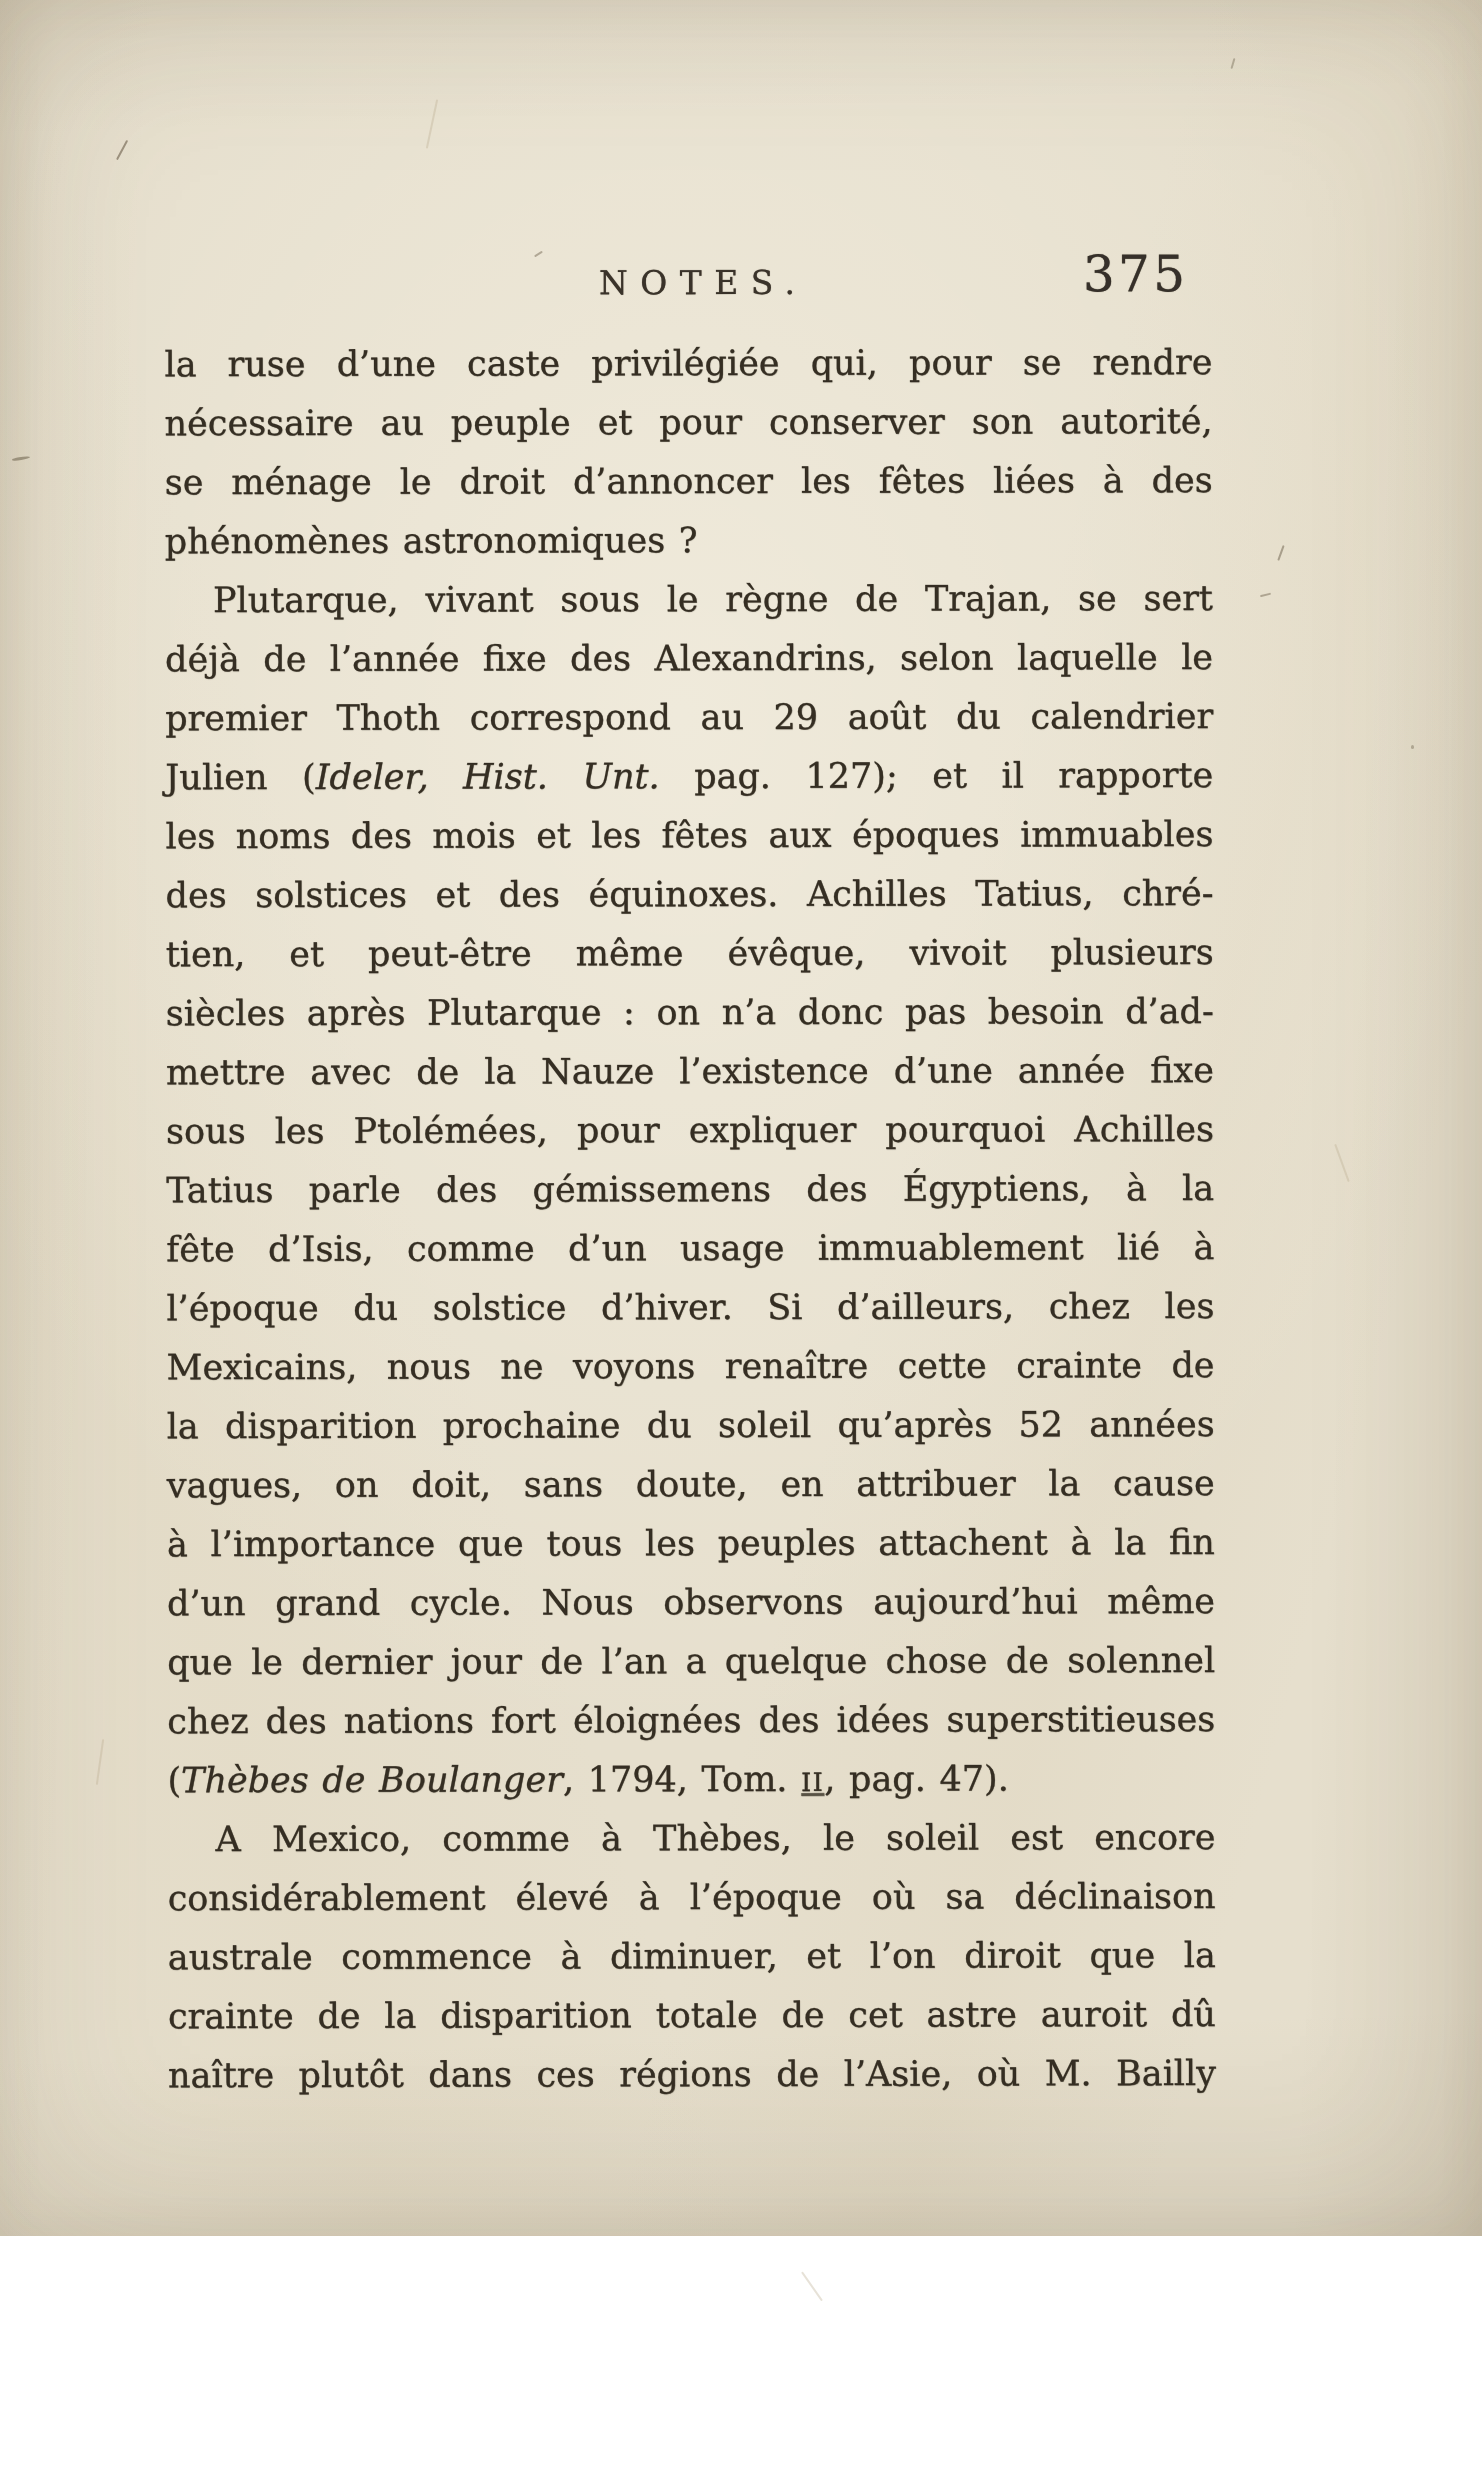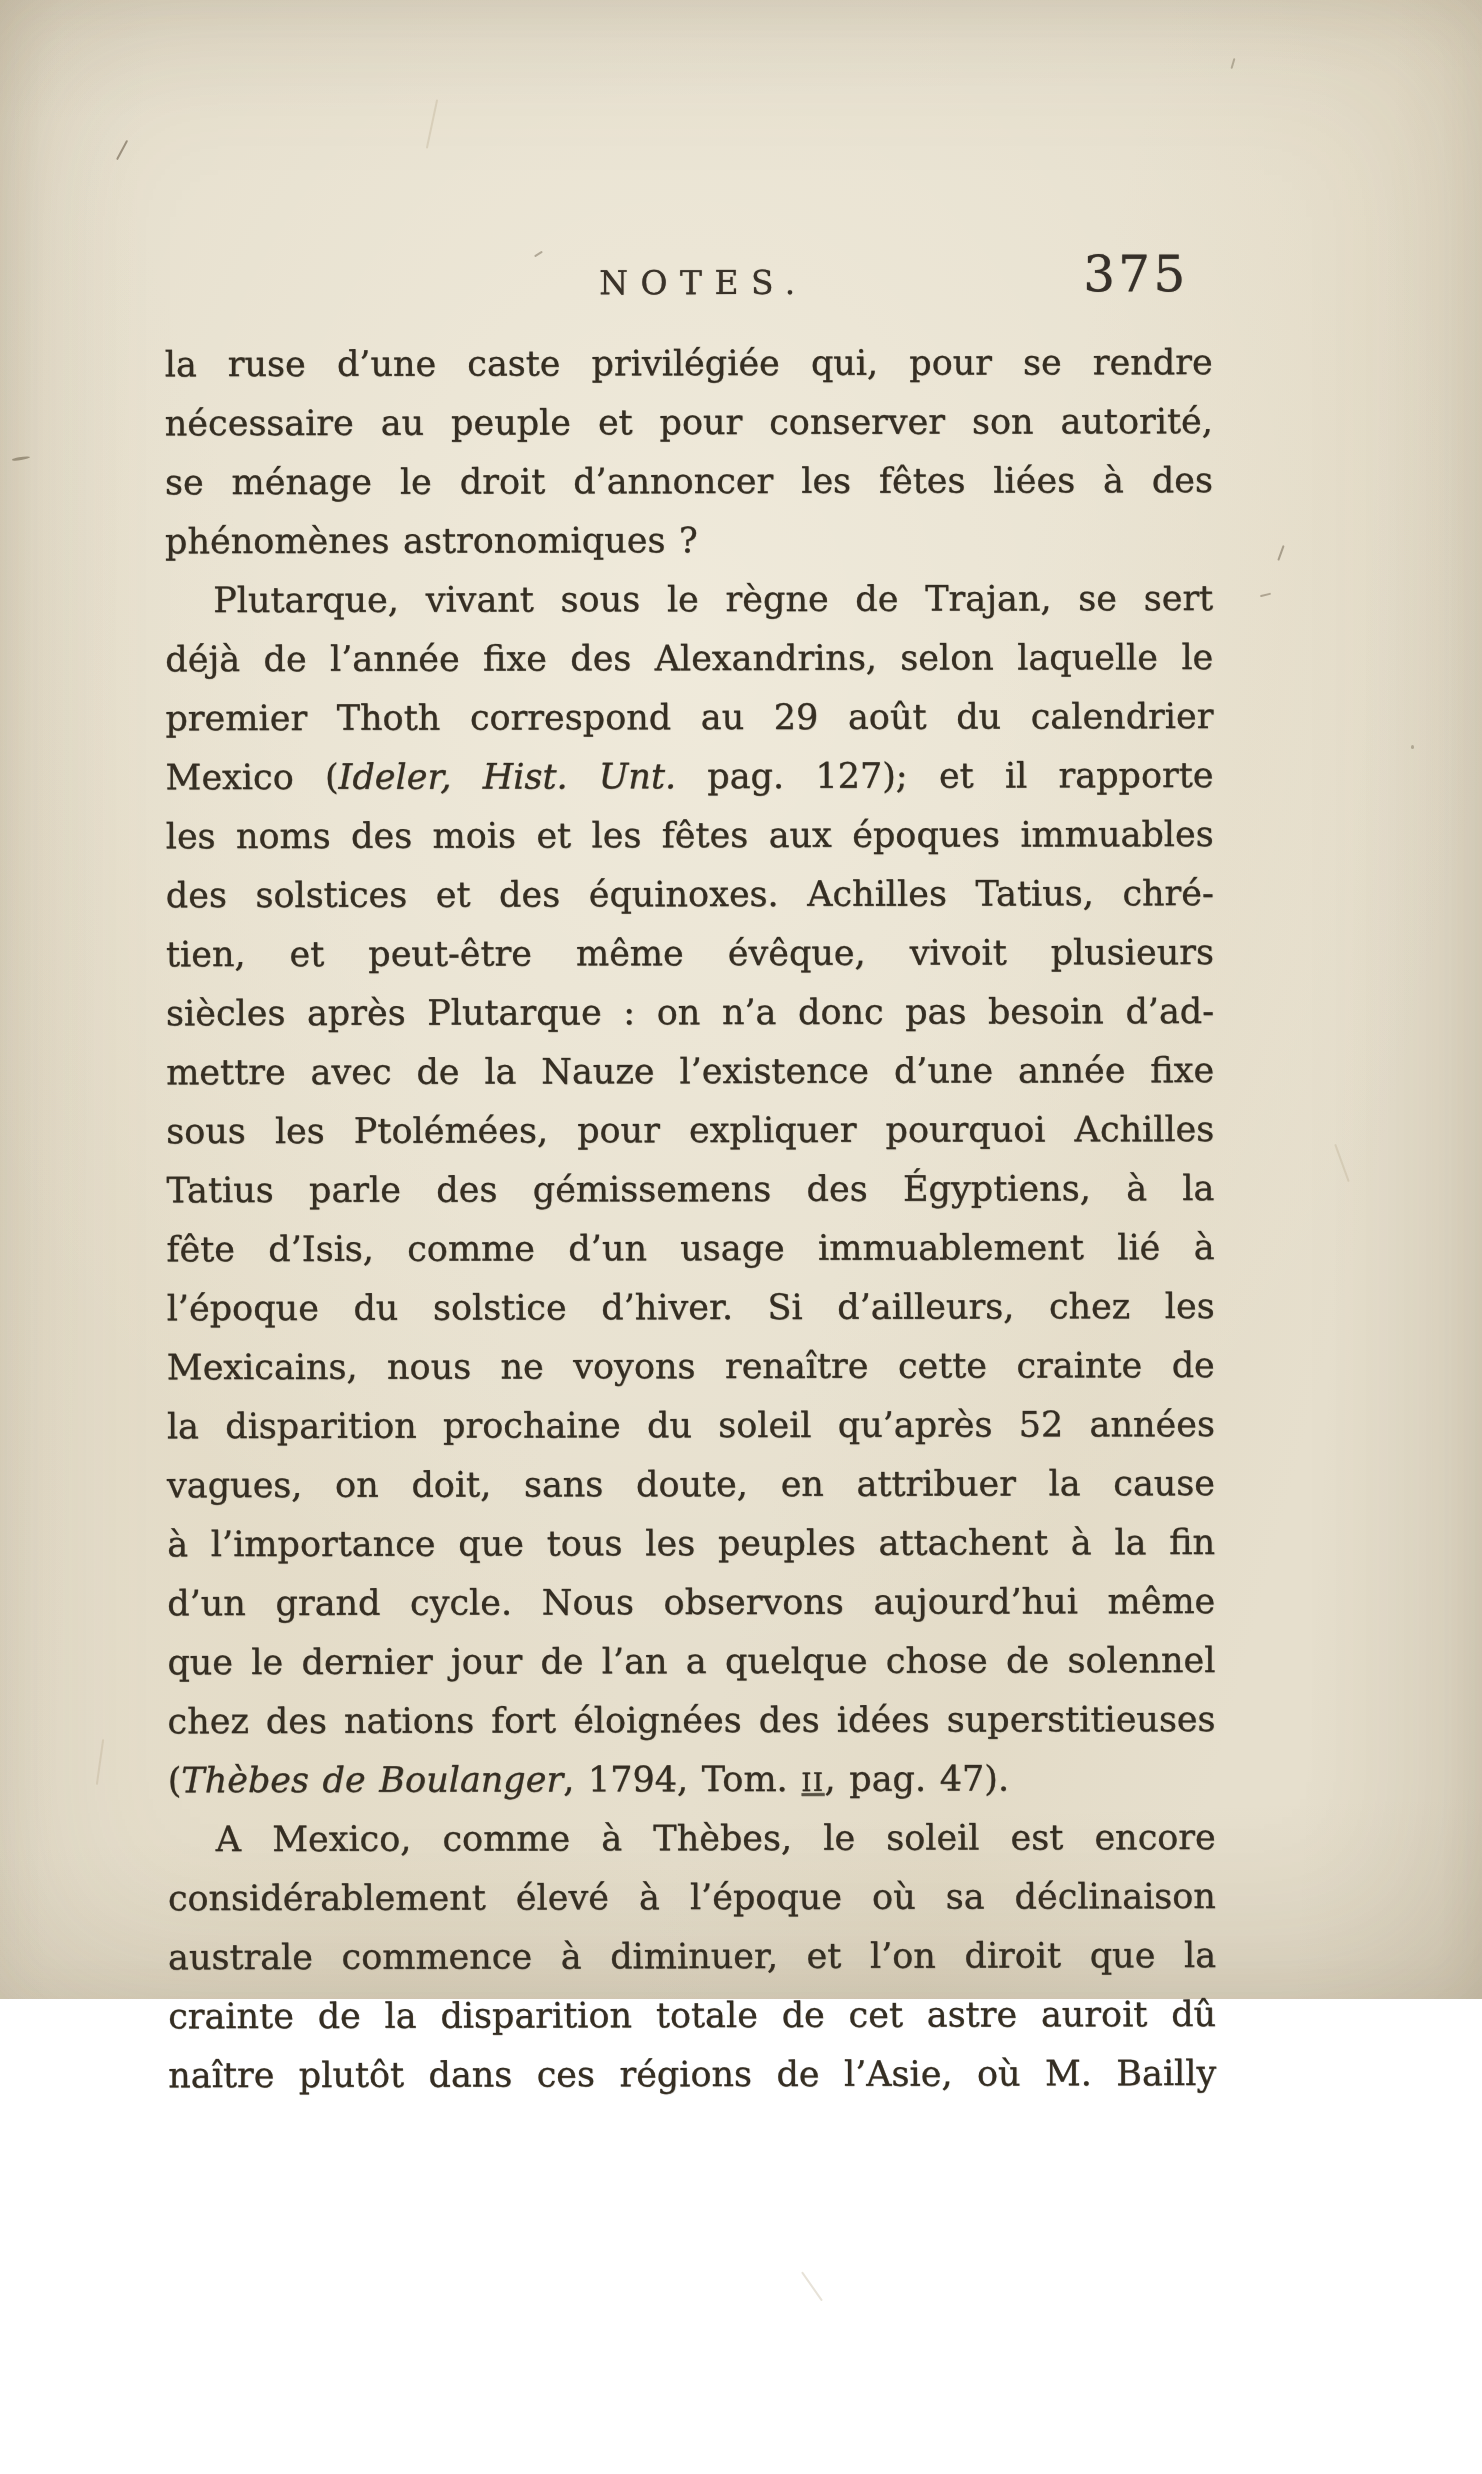--- a/index.html
+++ b/index.html
@@ -9,21 +9,21 @@
     height: 2475px;
     overflow: hidden;
   }
   body {
     font-family: "DejaVu Serif", "Liberation Serif", serif;
   }
   .page {
     position: absolute;
     inset: 0;
     width: 1482px;
-    height: 1999px;
+    height: 2236px;
     background-color: #e6dfcd;
     background-image:
       radial-gradient(ellipse 1159px 1490px at 46% 32%, rgba(255,252,242,0.38), rgba(255,252,242,0) 70%),
       linear-gradient(93deg, rgba(126,110,82,0.10) 0%, rgba(126,110,82,0.02) 4%, rgba(126,110,82,0) 10%, rgba(126,110,82,0) 88%, rgba(126,110,82,0.07) 97%, rgba(126,110,82,0.12) 100%),
       linear-gradient(178deg, rgba(126,110,82,0.07) 0%, rgba(126,110,82,0) 6%, rgba(126,110,82,0) 90%, rgba(126,110,82,0.09) 100%),
       linear-gradient(105deg, rgba(0,0,0,0) 0%, rgba(0,0,0,0) 58%, rgba(204,188,152,0.10) 72%, rgba(0,0,0,0) 84%),
       linear-gradient(72deg, rgba(0,0,0,0) 0%, rgba(214,200,166,0.12) 18%, rgba(0,0,0,0) 34%);
     box-shadow:
       inset 0 0 182px rgba(104,88,58,0.16),
       inset 0 0 50px rgba(104,88,58,0.07);
@@ -134,21 +134,21 @@
     <div class="running-head">NOTES.</div>
     <div class="page-number">375</div>
     <div class="text-block" id="text-block">
         <div class="line"><span>la ruse d’une caste privilégiée qui, pour se rendre</span></div>
         <div class="line"><span>nécessaire au peuple et pour conserver son autorité,</span></div>
         <div class="line"><span>se ménage le droit d’annoncer les fêtes liées à des</span></div>
         <div class="line para-end"><span>phénomènes astronomiques ?</span></div>
         <div class="line indent"><span>Plutarque, vivant sous le règne de Trajan, se sert</span></div>
         <div class="line"><span>déjà de l’année fixe des Alexandrins, selon laquelle le</span></div>
         <div class="line"><span>premier Thoth correspond au 29 août du calendrier</span></div>
-        <div class="line"><span>Mexico (</span><span class="it">Ideler, Hist. Unt.</span><span> pag. 127); et il rapporte</span></div>
+        <div class="line"><span>Julien (</span><span class="it">Ideler, Hist. Unt.</span><span> pag. 127); et il rapporte</span></div>
         <div class="line"><span>les noms des mois et les fêtes aux époques immuables</span></div>
         <div class="line"><span>des solstices et des équinoxes. Achilles Tatius, chré-</span></div>
         <div class="line"><span>tien, et peut-être même évêque, vivoit plusieurs</span></div>
         <div class="line"><span>siècles après Plutarque : on n’a donc pas besoin d’ad-</span></div>
         <div class="line"><span>mettre avec de la Nauze l’existence d’une année fixe</span></div>
         <div class="line"><span>sous les Ptolémées, pour expliquer pourquoi Achilles</span></div>
         <div class="line"><span>Tatius parle des gémissemens des Égyptiens, à la</span></div>
         <div class="line"><span>fête d’Isis, comme d’un usage immuablement lié à</span></div>
         <div class="line"><span>l’époque du solstice d’hiver. Si d’ailleurs, chez les</span></div>
         <div class="line"><span>Mexicains, nous ne voyons renaître cette crainte de</span></div>

